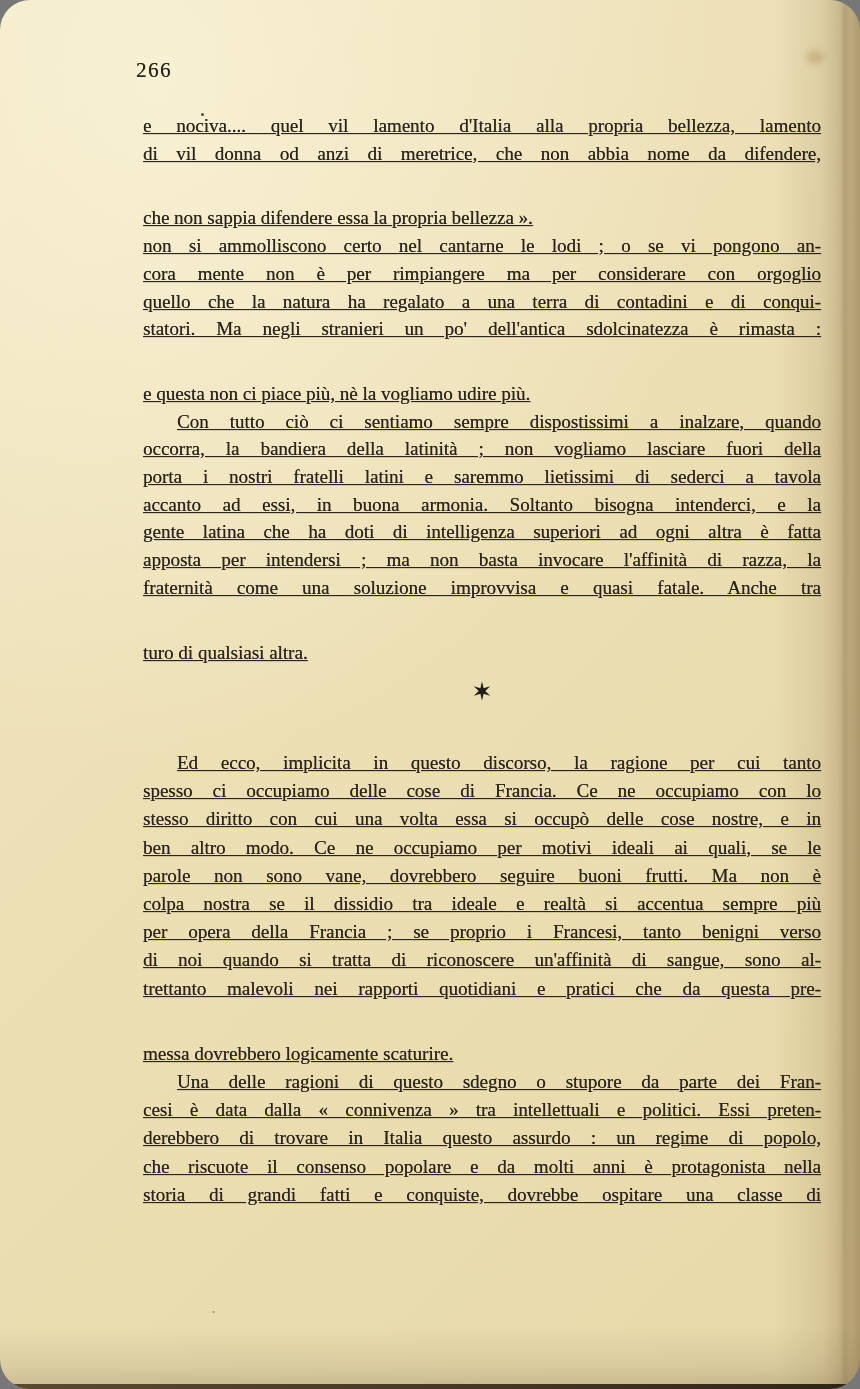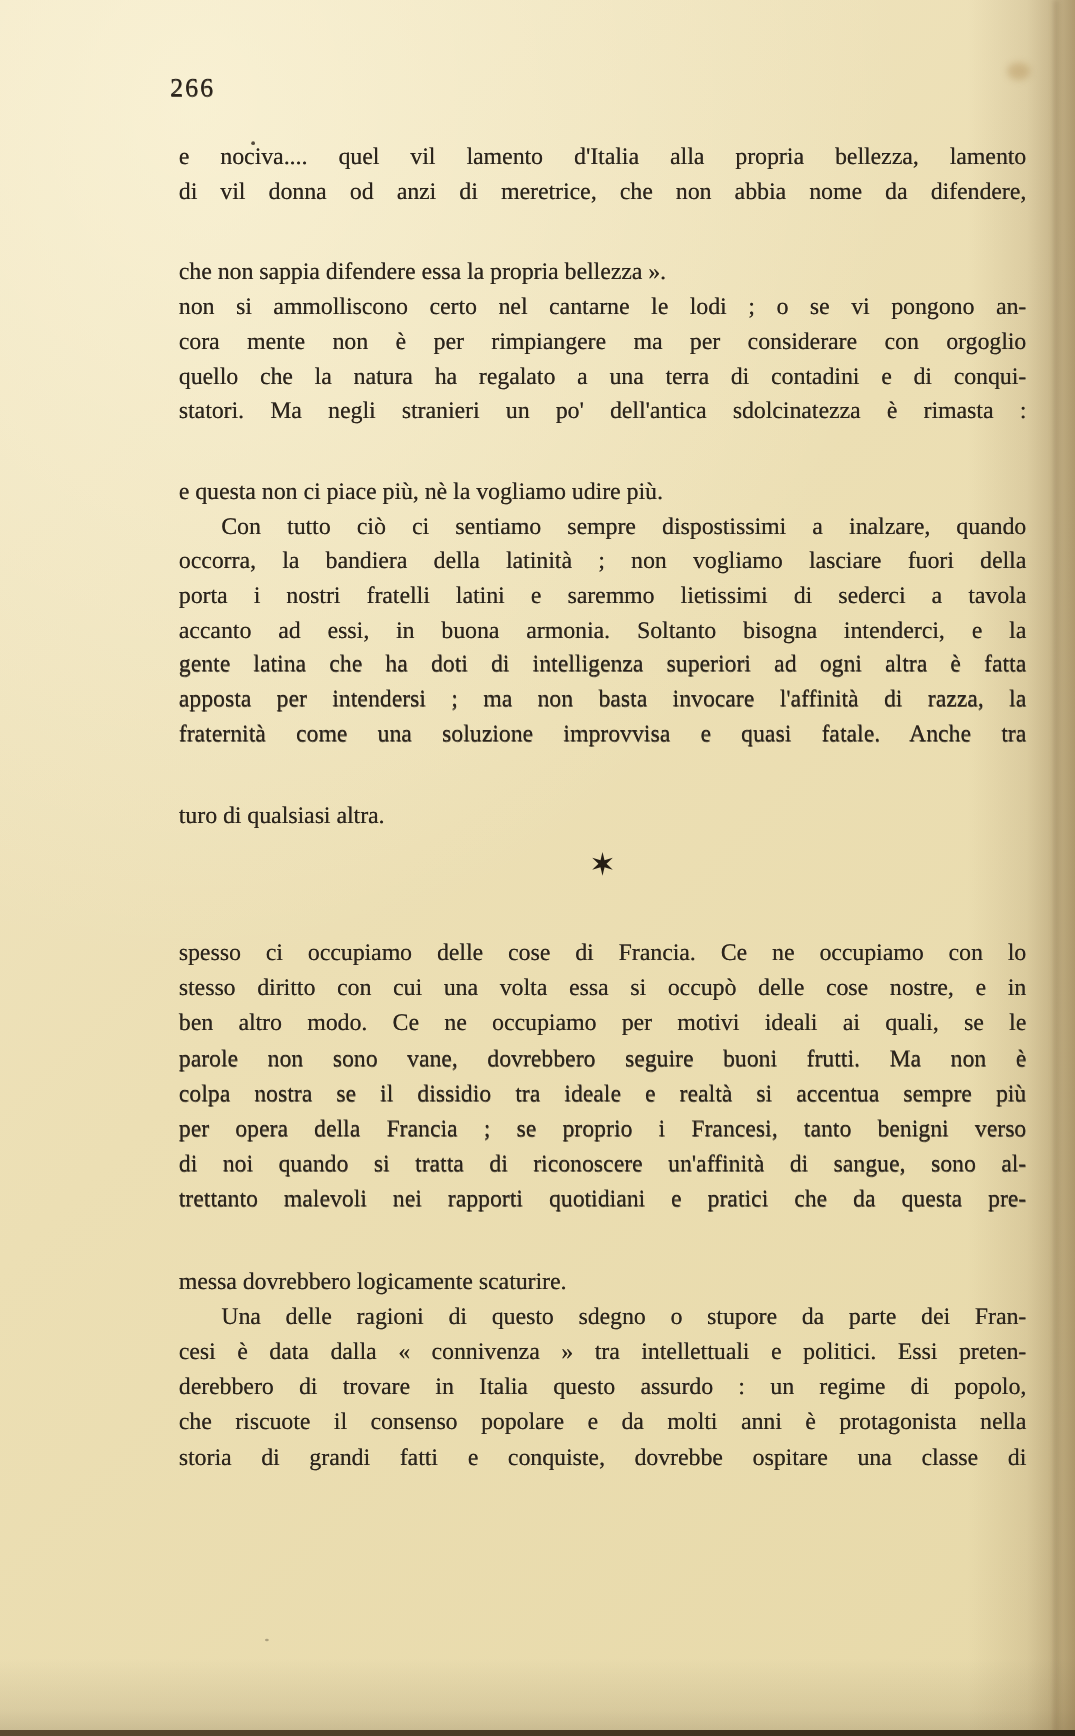--- a/index.html
+++ b/index.html
@@ -4,20 +4,21 @@
 <style>
   html,body { margin:0; padding:0; background:#777; }
   .page {
     position:relative; width:860px; height:1389px; overflow:hidden;
     font-family:"Liberation Serif", serif;
     background:
       radial-gradient(120% 90% at 18% 6%, rgba(255,250,226,0.55), rgba(255,250,226,0) 55%),
       linear-gradient(to left, rgba(118,90,48,0.52) 0%, rgba(122,94,52,0.30) 2.2%, rgba(131,103,60,0.15) 4.5%, rgba(131,103,60,0) 10%),
       linear-gradient(to bottom, rgba(70,52,28,0) 95.5%, rgba(70,52,28,0.10) 98.5%, rgba(70,52,28,0.22) 100%),
       linear-gradient(135deg, #f1e6c4 0%, #ecdfb4 45%, #e7d9a9 100%);
+    border-radius: 30px;
   }
   .bottom-bar {
     position:absolute; left:0; right:0; bottom:0; height:5px;
     background:linear-gradient(to right, #5b4a31, #453723 55%, #2f2516);
   }
   .edge-line {
     position:absolute; top:0; bottom:0; right:13px; width:4px;
     background:rgba(97,73,39,0.22); filter:blur(2px);
   }
   .stain {
@@ -31,20 +32,21 @@
 
   .page-number {
     position:absolute; left:136px; top:58px;
     font-size:21px; letter-spacing:1.5px; color:#2b241c;
     text-shadow:0.2px 0.2px 0.3px rgba(43,36,28,0.8);
   }
   .textblock {
     position:absolute; left:143px; width:678px;
     font-size:19px; color:#2b241c;
     text-shadow:0.2px 0.2px 0.3px rgba(43,36,28,0.75);
+    text-decoration:underline;
   }
   #section-1 { top:112px; line-height:27.7px; }
   #section-2 { top:749px; line-height:28.2px; }
   .line { text-align:justify; text-align-last:justify; }
   .line.no-justify { text-align:left; text-align-last:left;margin-top:37px; }
   .line.indent { text-indent:34px; }
   .separator {
     position:absolute; left:143px; width:678px; top:678px;
     text-align:center; height:30px;
   }
@@ -82,20 +84,21 @@
         <g fill="#251e15">
           <polygon points="0,-9.5 2.3,0 0,9.5 -2.3,0"></polygon>
           <polygon points="0,-9.5 2.3,0 0,9.5 -2.3,0" transform="rotate(60)"></polygon>
           <polygon points="0,-9.5 2.3,0 0,9.5 -2.3,0" transform="rotate(120)"></polygon>
         </g>
       </svg>
     </span>
   </div>
 
   <div class="textblock" id="section-2">
+      <div class="line indent">Ed ecco, implicita in questo discorso, la ragione per cui tanto</div>
       <div class="line">spesso ci occupiamo delle cose di Francia. Ce ne occupiamo con lo</div>
       <div class="line">stesso diritto con cui una volta essa si occupò delle cose nostre, e in</div>
       <div class="line">ben altro modo. Ce ne occupiamo per motivi ideali ai quali, se le</div>
       <div class="line">parole non sono vane, dovrebbero seguire buoni frutti. Ma non è</div>
       <div class="line">colpa nostra se il dissidio tra ideale e realtà si accentua sempre più</div>
       <div class="line">per opera della Francia ; se proprio i Francesi, tanto benigni verso</div>
       <div class="line">di noi quando si tratta di riconoscere un'affinità di sangue, sono al-</div>
       <div class="line">trettanto malevoli nei rapporti quotidiani e pratici che da questa pre-</div>
       <div class="line no-justify">messa dovrebbero logicamente scaturire.</div>
       <div class="line indent">Una delle ragioni di questo sdegno o stupore da parte dei Fran-</div>

